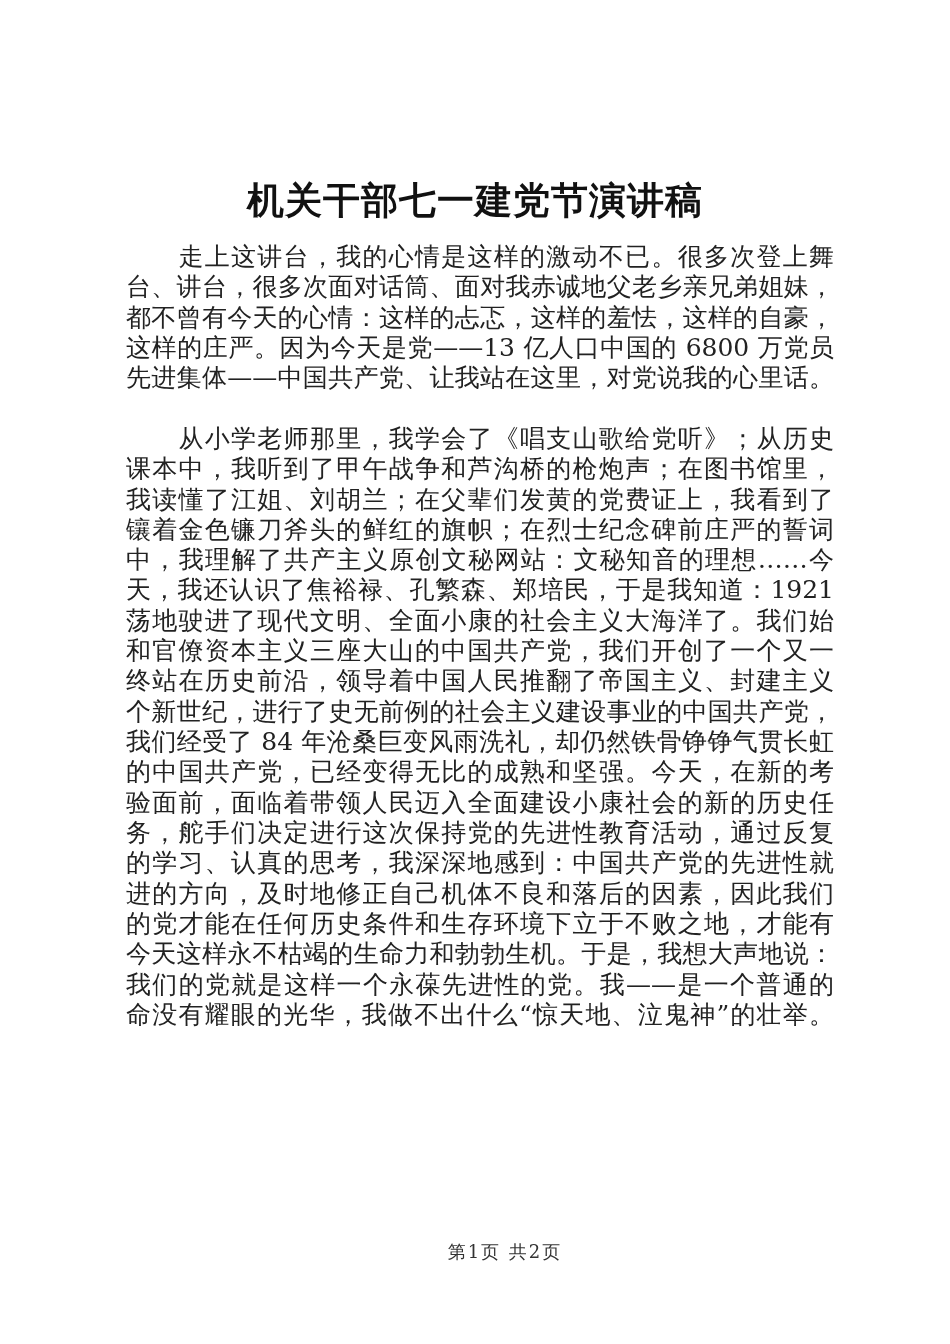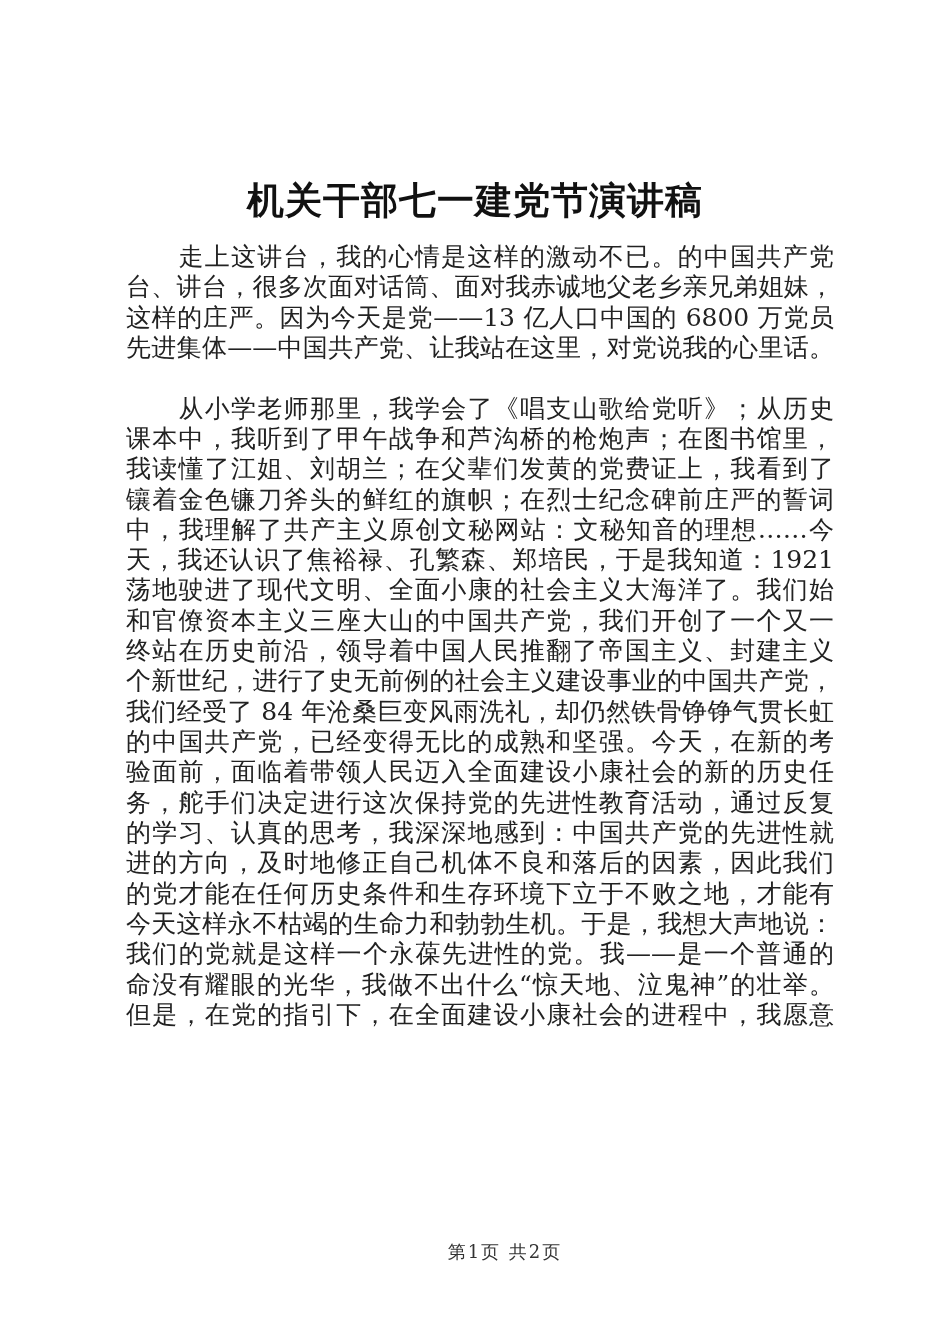--- a/index.html
+++ b/index.html
@@ -60,22 +60,23 @@
 </style>
 </head>
 <body>
 
 <div class="page">
 
   <h1 class="doc-title">机关干部七一建党节演讲稿</h1>
 
   <div class="doc-body">
     <div class="para">
-        <div class="line">　　走上这讲台，我的心情是这样的激动不已。的中国共产党</div>
+        <div class="line">　　走上这讲台，我的心情是这样的激动不已。很多次登上舞</div>
         <div class="line">台、讲台，很多次面对话筒、面对我赤诚地父老乡亲兄弟姐妹，</div>
+        <div class="line">都不曾有今天的心情：这样的忐忑，这样的羞怯，这样的自豪，</div>
         <div class="line">这样的庄严。因为今天是党——13 亿人口中国的 6800 万党员的</div>
         <div class="line">先进集体——中国共产党、让我站在这里，对党说我的心里话。</div>
       </div>
     <div class="blank-line"></div>
     <div class="para">
         <div class="line">　　从小学老师那里，我学会了《唱支山歌给党听》；从历史</div>
         <div class="line">课本中，我听到了甲午战争和芦沟桥的枪炮声；在图书馆里，</div>
         <div class="line">我读懂了江姐、刘胡兰；在父辈们发黄的党费证上，我看到了</div>
         <div class="line">镶着金色镰刀斧头的鲜红的旗帜；在烈士纪念碑前庄严的誓词</div>
         <div class="line">中，我理解了共产主义原创文秘网站：文秘知音的理想……今</div>
@@ -87,21 +88,20 @@
         <div class="line">我们经受了 84 年沧桑巨变风雨洗礼，却仍然铁骨铮铮气贯长虹</div>
         <div class="line">的中国共产党，已经变得无比的成熟和坚强。今天，在新的考</div>
         <div class="line">验面前，面临着带领人民迈入全面建设小康社会的新的历史任</div>
         <div class="line">务，舵手们决定进行这次保持党的先进性教育活动，通过反复</div>
         <div class="line">的学习、认真的思考，我深深地感到：中国共产党的先进性就</div>
         <div class="line">进的方向，及时地修正自己机体不良和落后的因素，因此我们</div>
         <div class="line">的党才能在任何历史条件和生存环境下立于不败之地，才能有</div>
         <div class="line">今天这样永不枯竭的生命力和勃勃生机。于是，我想大声地说：</div>
         <div class="line">我们的党就是这样一个永葆先进性的党。我——是一个普通的</div>
         <div class="line">命没有耀眼的光华，我做不出什么“惊天地、泣鬼神”的壮举。</div>
-        <div class="line">但是，在党的指引下，在全面建设小康社会的进程中，我愿意</div>
       </div>
   </div>
 
   <div class="page-footer">
     <span>第1页 共2页</span>
   </div>
 
 </div>
 
 </body></html>

